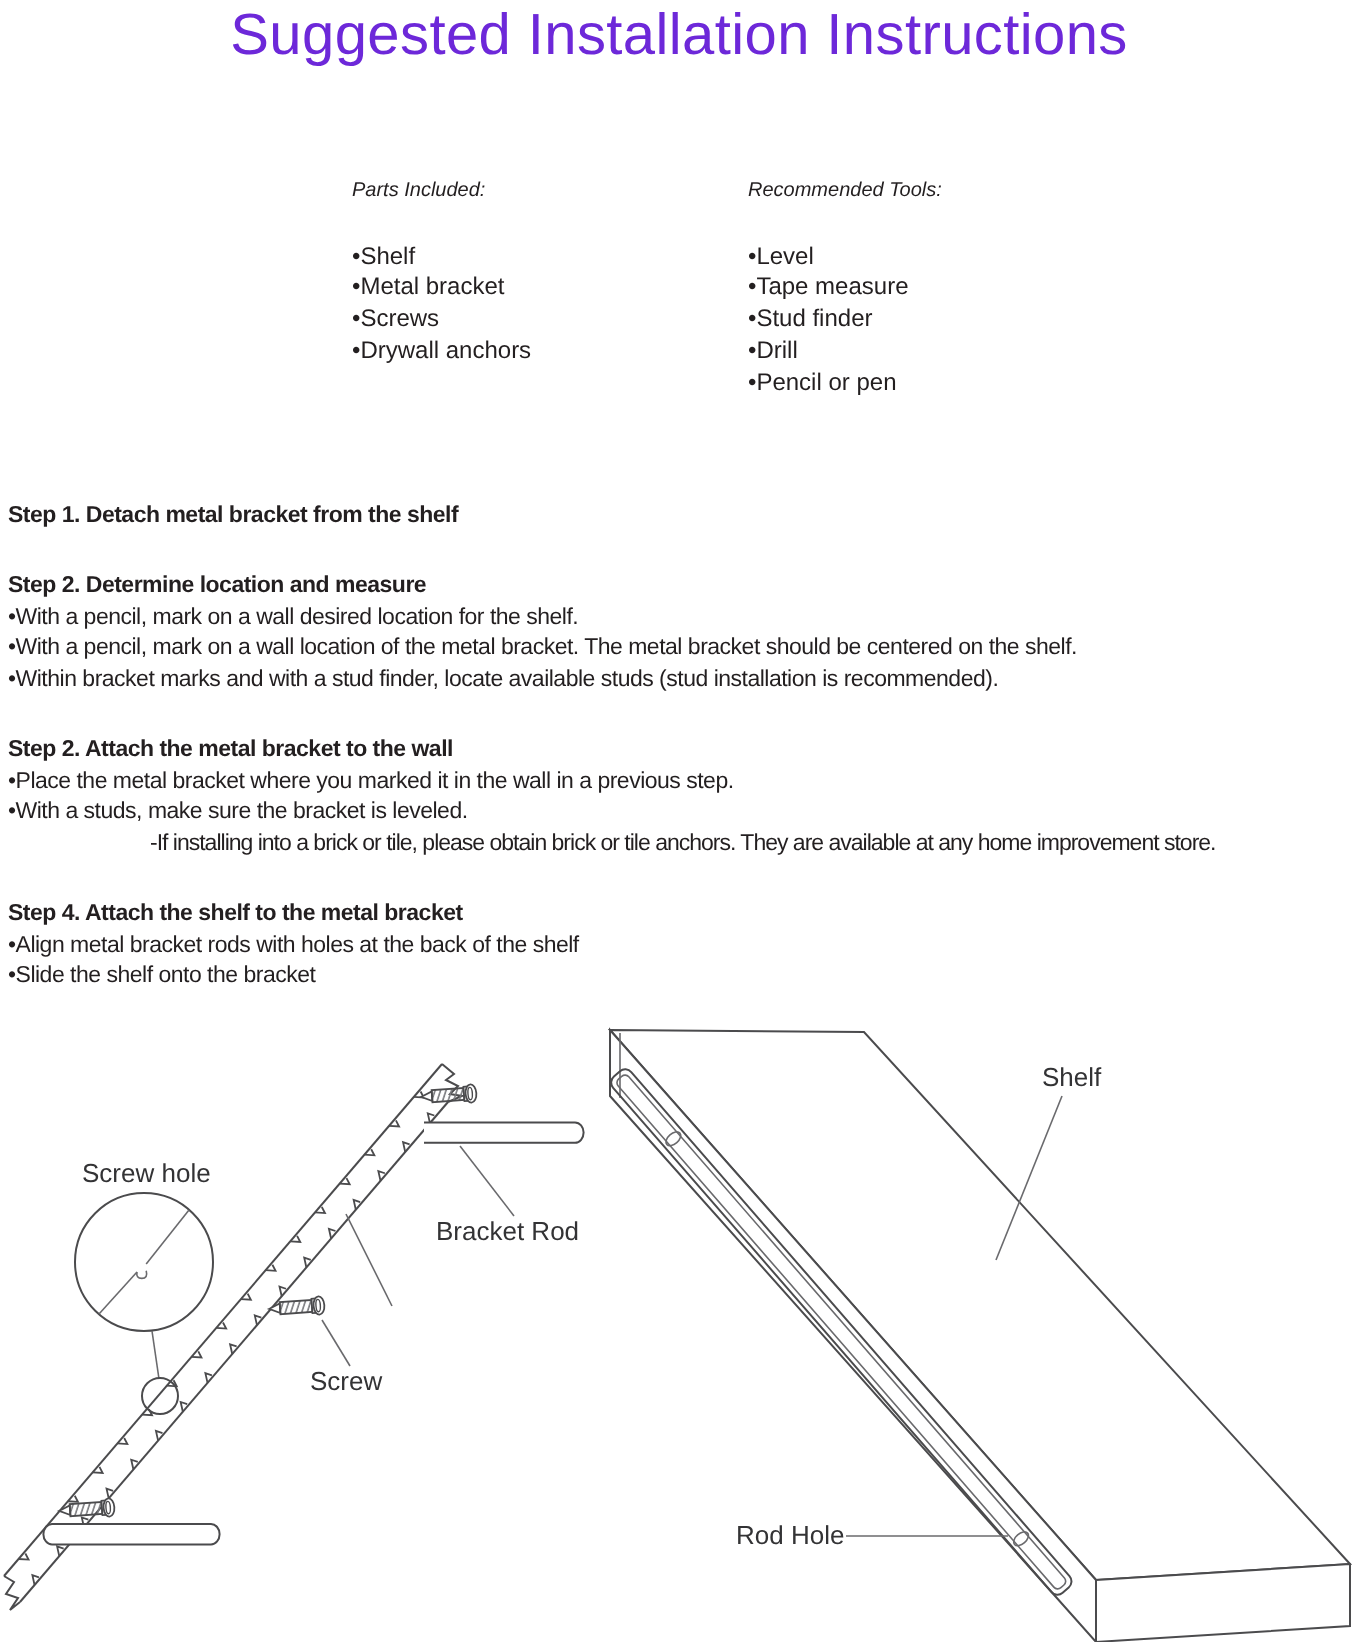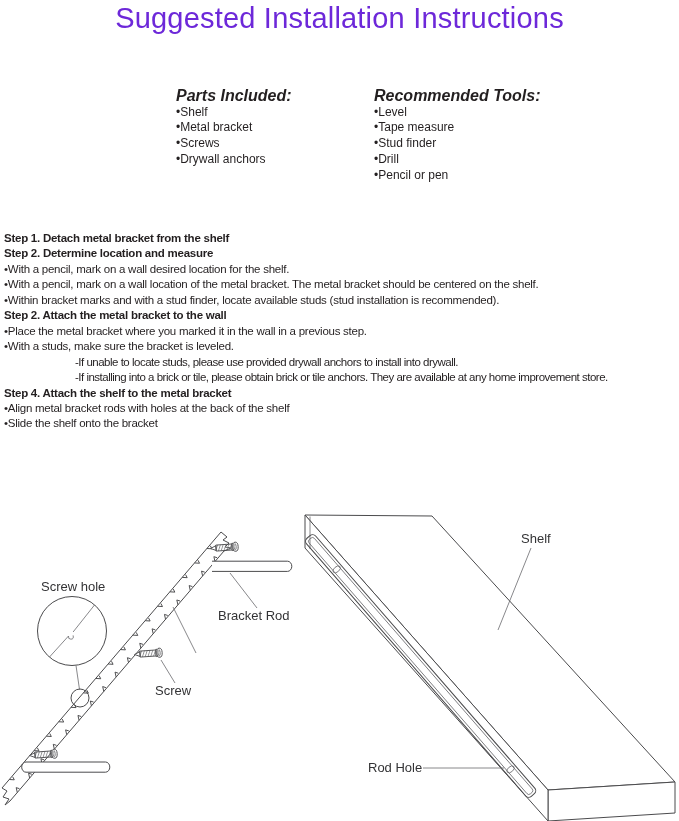--- a/index.html
+++ b/index.html
@@ -7,28 +7,28 @@
     width:679px;height:821px;position:relative;background:#ffffff;
     font-family:"Liberation Sans","DejaVu Sans",sans-serif;
     color:#231f20;overflow:hidden;
   }
   .title{
     position:absolute;top:2px;left:0;width:679px;text-align:center;
     font-size:29px;font-weight:400;letter-spacing:0.2px;color:#6d28d9;
     white-space:nowrap;
   }
   .col{position:absolute;top:88px;font-size:12px;line-height:15.7px;white-space:nowrap;}
-  .col .hd{font-weight:bold;font-style:italic;font-size:16px;margin-bottom:1px;}
+  .col .hd{font-weight:normal;font-style:italic;font-size:10px;margin-bottom:17px;}
   .col-parts{left:176px;}
   .col-tools{left:374px;}
   .steps{
     position:absolute;left:4px;top:231px;width:675px;
     font-size:11.5px;line-height:15.45px;letter-spacing:-0.25px;white-space:nowrap;
   }
-  .steps .s-h{font-weight:bold;}
+  .steps .s-h{font-weight:bold;margin-top:20px;}
   .steps .s-i{padding-left:71px;letter-spacing:-0.5px;}
   svg.diagram{position:absolute;left:0;top:480px;}
   svg .ln{stroke:#4b4b4d;stroke-width:1;fill:none;}
   svg .ln-thin{stroke:#6a6a6d;stroke-width:0.8;fill:none;}
   svg .wh{fill:#ffffff;}
   svg text{font-family:"Liberation Sans","DejaVu Sans",sans-serif;font-size:13px;fill:#333335;}
 </style>
 </head>
 <body>
 
@@ -53,21 +53,20 @@
 
 <div class="steps">
   <div class="s-h">Step 1. Detach metal bracket from the shelf</div>
   <div class="s-h">Step 2. Determine location and measure</div>
   <div class="s-b">•With a pencil, mark on a wall desired location for the shelf.</div>
   <div class="s-b">•With a pencil, mark on a wall location of the metal bracket. The metal bracket should be centered on the shelf.</div>
   <div class="s-b">•Within bracket marks and with a stud finder, locate available studs (stud installation is recommended).</div>
   <div class="s-h">Step 2. Attach the metal bracket to the wall</div>
   <div class="s-b">•Place the metal bracket where you marked it in the wall in a previous step.</div>
   <div class="s-b">•With a studs, make sure the bracket is leveled.</div>
-  <div class="s-b s-i">-If unable to locate studs, please use provided drywall anchors to install into drywall.</div>
   <div class="s-b s-i">-If installing into a brick or tile, please obtain brick or tile anchors. They are available at any home improvement store.</div>
   <div class="s-h">Step 4. Attach the shelf to the metal bracket</div>
   <div class="s-b">•Align metal bracket rods with holes at the back of the shelf</div>
   <div class="s-b">•Slide the shelf onto the bracket</div>
 </div>
 
 <svg class="diagram" width="679" height="341" viewBox="0 0 679 341">
   <defs>
     <pattern id="thr" width="2.6" height="6" patternUnits="userSpaceOnUse" patternTransform="rotate(22)">
       <line x1="0.5" y1="0" x2="0.5" y2="6" stroke="#77787b" stroke-width="0.8"></line>

